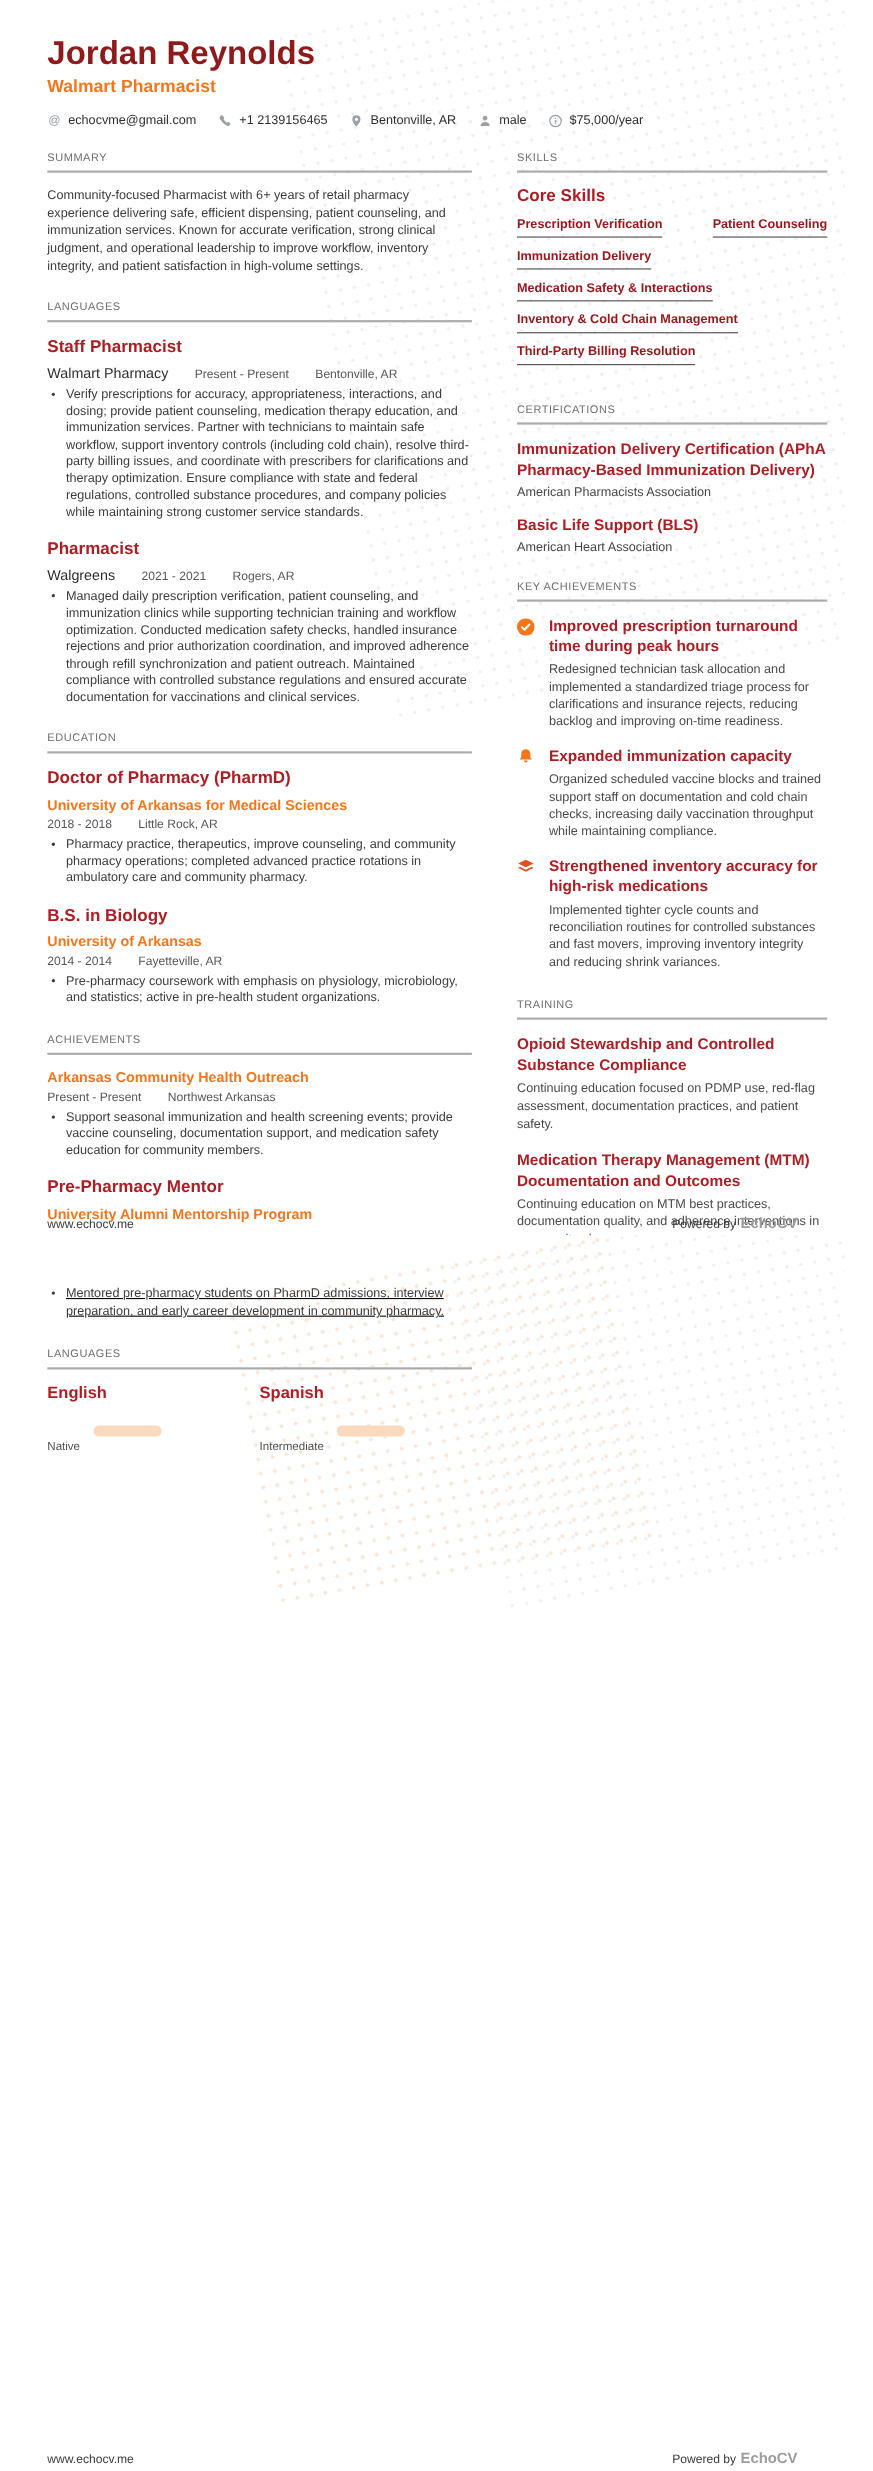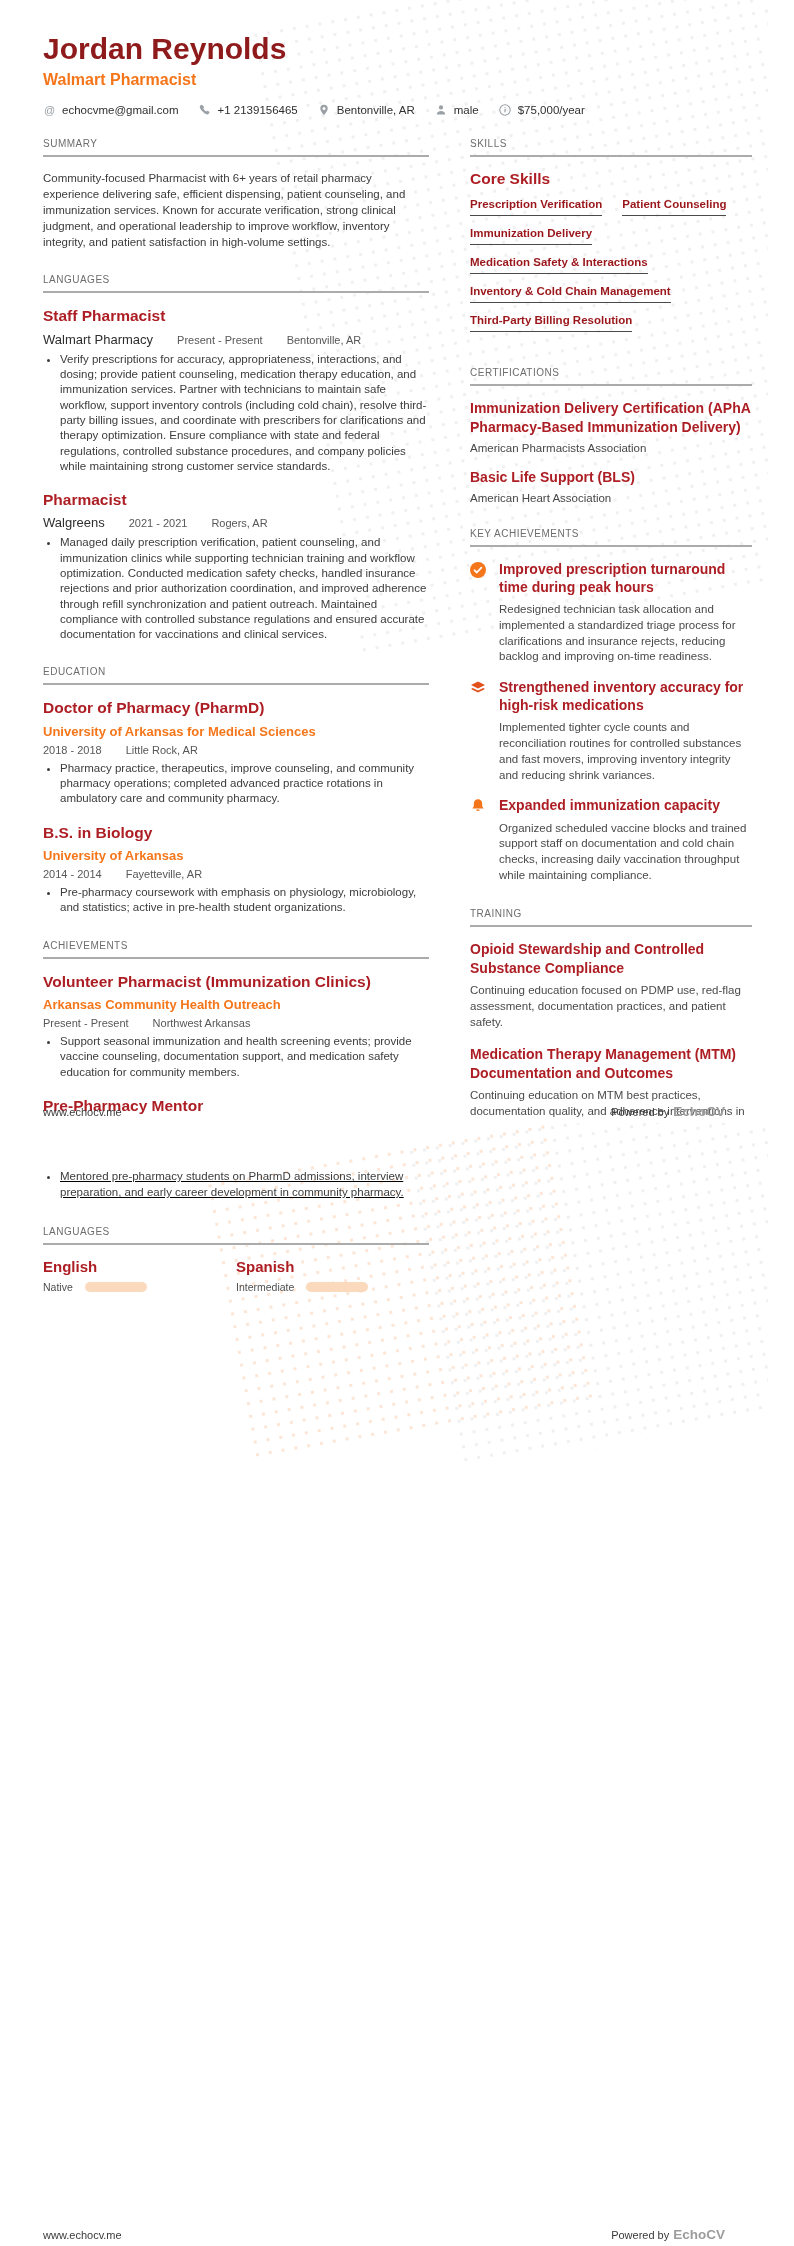--- a/index.html
+++ b/index.html
@@ -45,40 +45,40 @@
   .item-title{font-size:15.5px;font-weight:700;color:var(--red);margin:0 0 6px;line-height:1.25;}
   .item-org{font-size:13px;font-weight:700;color:var(--orange);margin:0 0 5px;}
   .meta-row{display:flex;gap:24px;align-items:baseline;margin-bottom:4px;flex-wrap:wrap;}
   .company{font-size:13px;color:#2E2E2E;font-weight:500;}
   .meta{font-size:11px;color:var(--meta);}
   .bullets{margin:5px 0 16px;padding-left:17px;}
   .bullets li{font-size:11.5px;line-height:1.33;color:var(--body);margin-bottom:4px;}
 
   
   .skills-heading{font-size:15.5px;font-weight:700;color:var(--red);margin:0 0 10px;}
-  .chips{display:flex;flex-wrap:wrap;column-gap:20px;}
+  .chips{display:flex;flex-wrap:wrap;column-gap:20px;justify-content:space-between;}
   .chip{display:inline-block;font-size:11.5px;font-weight:700;color:var(--red-chip);border-bottom:1.4px solid #4A4A4A;padding-bottom:5px;margin-bottom:11px;white-space:nowrap;}
 
   .cert-title{font-size:14px;font-weight:700;color:var(--red);line-height:1.35;margin:0 0 5px;}
   .cert-org{font-size:11.5px;color:#474747;margin:0 0 14px;}
 
   .ach-item{display:flex;gap:13px;margin-bottom:13px;}
   .ach-icon{flex:0 0 16px;width:16px;height:16px;margin-top:2px;}
   .ach-title{font-size:14px;font-weight:700;color:var(--red);line-height:1.3;margin:0 0 6px;}
   .ach-text{font-size:11.5px;line-height:1.37;color:#4A4A4A;margin:0;}
 
   .training-title{font-size:14px;font-weight:700;color:var(--red);line-height:1.35;margin:0 0 6px;}
   .training-text{font-size:11.5px;line-height:1.37;color:#4A4A4A;margin:0 0 14px;}
 
   
   .langs{display:flex;}
   .lang{width:197px;}
   .lang-name{font-size:15px;font-weight:700;color:var(--red);margin:0 0 6px;}
   .lang-row{display:flex;align-items:center;gap:12px;}
-  .lang-level{font-size:10.5px;color:#4F4F4F;min-width:24px;}
+  .lang-level{font-size:10.5px;color:#4F4F4F;min-width:24px;margin-top:28px;}
   .lang-bar{width:62px;height:10px;border-radius:6px;background:var(--orange-light);overflow:hidden;}
   .lang-fill{height:100%;border-radius:6px;background:var(--orange);}
 
   
   .footer{position:absolute;left:43px;right:43px;bottom:4px;display:flex;justify-content:space-between;align-items:baseline;z-index:2;}
   .footer-site{font-size:11px;color:#3A3A3A;}
   .footer-powered{font-size:11px;color:#3A3A3A;}
   .footer-brand{font-size:13.5px;color:#9C9C9C;font-weight:700;margin-left:4px;}
 
   
@@ -198,21 +198,20 @@
         <ul class="bullets">
           <li>Pre-pharmacy coursework with emphasis on physiology, microbiology, and statistics; active in pre-health student organizations.</li>
         </ul>
       </article>
     </section>
 
     <section class="section">
       <div class="sec-label">ACHIEVEMENTS</div>
 
       <article>
-        <h3 class="item-title">Volunteer Pharmacist (Immunization Clinics)</h3>
         <div class="item-org">Arkansas Community Health Outreach</div>
         <div class="meta-row">
           <span class="meta">Present - Present</span>
           <span class="meta">Northwest Arkansas</span>
         </div>
         <ul class="bullets">
           <li>Support seasonal immunization and health screening events; provide vaccine counseling, documentation support, and medication safety education for community members.</li>
         </ul>
       </article>
 
@@ -259,40 +258,40 @@
         </span>
         <div>
           <h4 class="ach-title">Improved prescription turnaround time during peak hours</h4>
           <p class="ach-text">Redesigned technician task allocation and implemented a standardized triage process for clarifications and insurance rejects, reducing backlog and improving on-time readiness.</p>
         </div>
       </div>
 
       <div class="ach-item">
         <span class="ach-icon">
           <svg width="16" height="16" viewBox="0 0 16 16">
+              <path fill="#F5761A" d="M8 1.2c-2.5 0-4.2 1.8-4.2 4.3v2.8L2.4 10.4h11.2L12.2 8.3V5.5c0-2.5-1.7-4.3-4.2-4.3z"></path>
+              <path fill="#F5761A" d="M6.3 11.4a1.7 1.7 0 0 0 3.4 0z"></path>
+            </svg>
+        </span>
+        <div>
+          <h4 class="ach-title">Expanded immunization capacity</h4>
+          <p class="ach-text">Organized scheduled vaccine blocks and trained support staff on documentation and cold chain checks, increasing daily vaccination throughput while maintaining compliance.</p>
+        </div>
+      </div>
+
+      <div class="ach-item">
+        <span class="ach-icon">
+          <svg width="16" height="16" viewBox="0 0 16 16">
               <path fill="#E2511C" d="M8 1.5 15 5 8 8.5 1 5z"></path>
               <path fill="#E2511C" d="m8 10.6 5.3-2.6 1.7.9L8 12.4 1 8.9l1.7-.9z"></path>
             </svg>
         </span>
         <div>
           <h4 class="ach-title">Strengthened inventory accuracy for high-risk medications</h4>
           <p class="ach-text">Implemented tighter cycle counts and reconciliation routines for controlled substances and fast movers, improving inventory integrity and reducing shrink variances.</p>
-        </div>
-      </div>
-
-      <div class="ach-item">
-        <span class="ach-icon">
-          <svg width="16" height="16" viewBox="0 0 16 16">
-              <path fill="#F5761A" d="M8 1.2c-2.5 0-4.2 1.8-4.2 4.3v2.8L2.4 10.4h11.2L12.2 8.3V5.5c0-2.5-1.7-4.3-4.2-4.3z"></path>
-              <path fill="#F5761A" d="M6.3 11.4a1.7 1.7 0 0 0 3.4 0z"></path>
-            </svg>
-        </span>
-        <div>
-          <h4 class="ach-title">Expanded immunization capacity</h4>
-          <p class="ach-text">Organized scheduled vaccine blocks and trained support staff on documentation and cold chain checks, increasing daily vaccination throughput while maintaining compliance.</p>
         </div>
       </div>
     </section>
 
     <section class="section">
       <div class="sec-label">TRAINING</div>
       <h4 class="training-title">Opioid Stewardship and Controlled Substance Compliance</h4>
       <p class="training-text">Continuing education focused on PDMP use, red-flag assessment, documentation practices, and patient safety.</p>
       <h4 class="training-title">Medication Therapy Management (MTM) Documentation and Outcomes</h4>
       <p class="training-text">Continuing education on MTM best practices, documentation quality, and adherence interventions in community pharmacy.</p>

